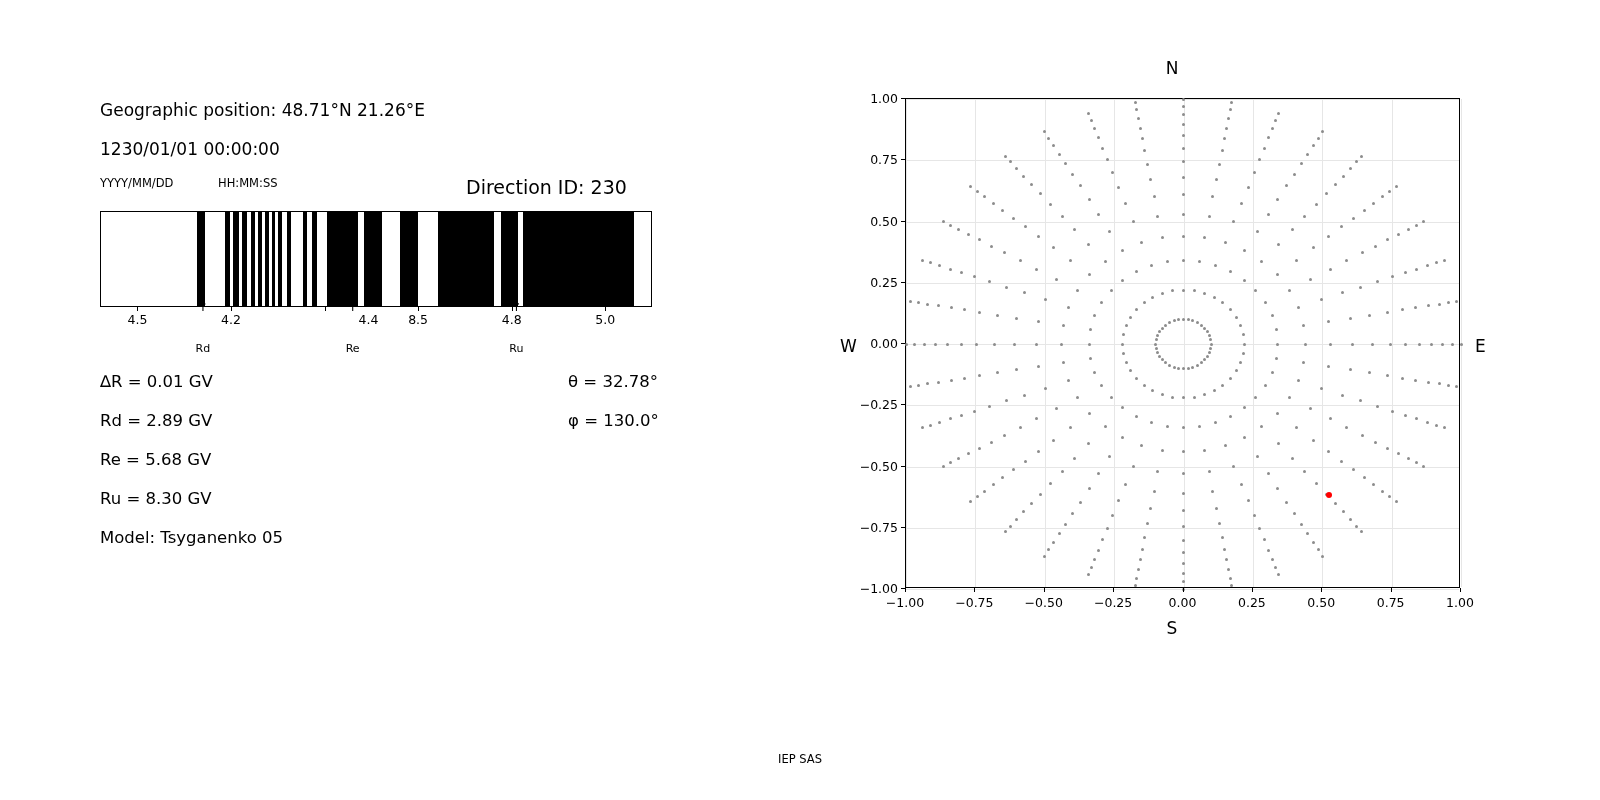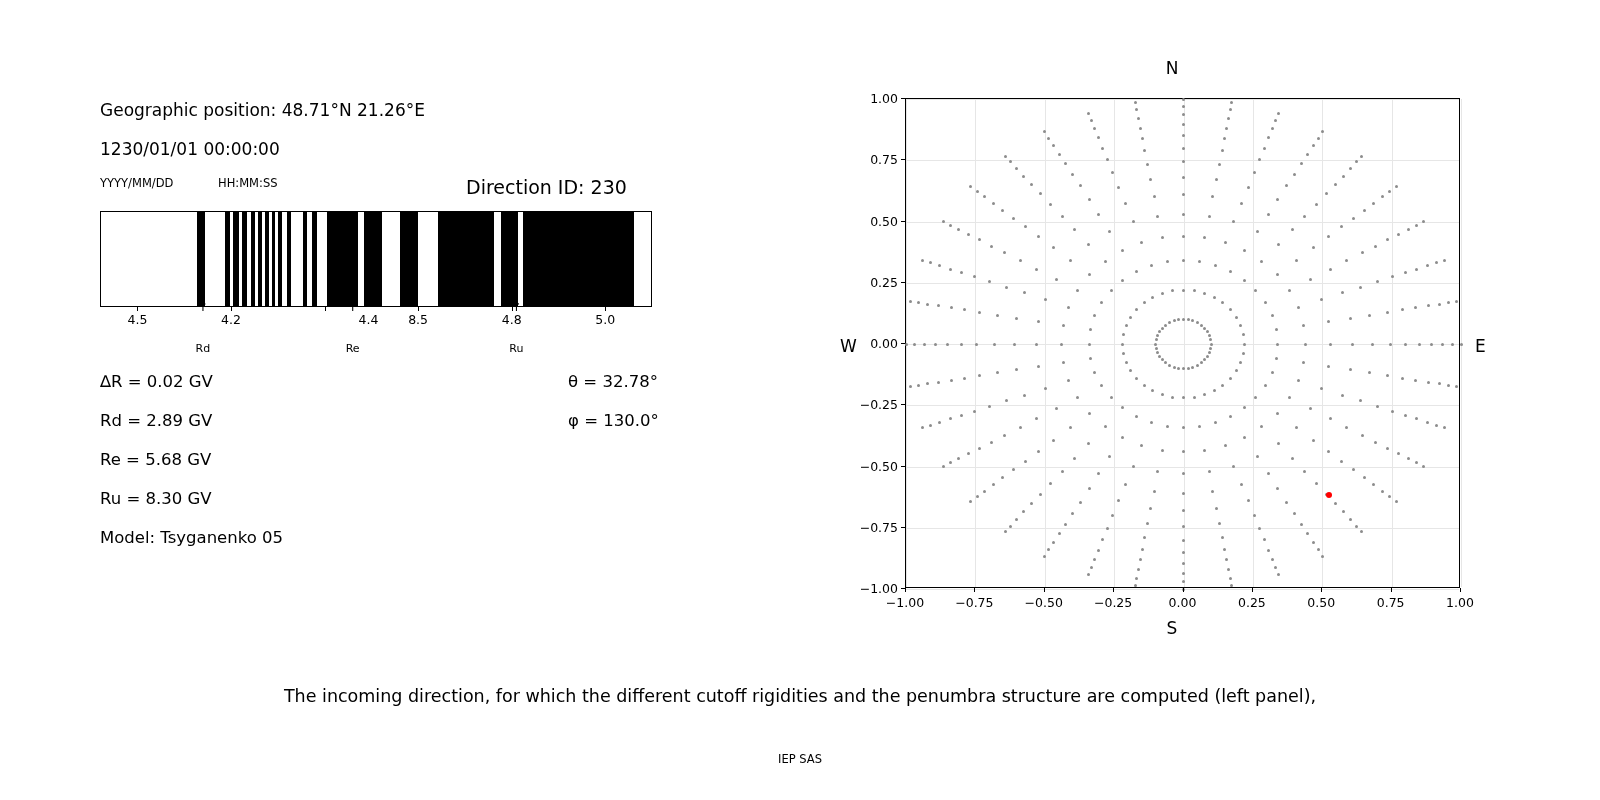--- a/index.html
+++ b/index.html
@@ -108,21 +108,21 @@
       <div class="tickmark" style="left: 224.542px;"></div>
       <div class="ticklabel" style="left: 224.542px; margin-left: 44px;">4.4</div>
       <div class="tickmark" style="left: 318.102px;"></div>
       <div class="ticklabel" style="left: 318.102px;">8.5</div>
       <div class="tickmark" style="left: 411.661px;"></div>
       <div class="ticklabel" style="left: 411.661px;">4.8</div>
       <div class="tickmark" style="left: 505.22px;"></div>
       <div class="ticklabel" style="left: 505.22px;">5.0</div>
     </div>
 
-  <div class="abs stat stat-left" style="top:356px;">∆R = 0.02 GV</div>
+  <div class="abs stat stat-left" style="top:356px;">∆R = 0.01 GV</div>
   <div class="abs stat stat-left" style="top:395px;">Rd = 2.89 GV</div>
   <div class="abs stat stat-left" style="top:434px;">Re = 5.68 GV</div>
   <div class="abs stat stat-left" style="top:473px;">Ru = 8.30 GV</div>
   <div class="abs stat stat-left" style="top:512px;">Model: Tsyganenko 05</div>
 
   <div class="abs stat stat-right" style="top:356px;">θ = 32.78°</div>
   <div class="abs stat stat-right" style="top:395px;">φ = 130.0°</div>
 <div class="abs arrow-marker" style="left: 202.915px; top: 283px;">↑</div>
     <div class="abs arrow-label" style="left: 202.915px; top: 326px;">Rd</div>
     <div class="abs arrow-marker" style="left: 352.61px; top: 283px;">↑</div>
@@ -694,15 +694,14 @@
     <div class="abs ax-tick-y" style="left: 23px; width: 55px; top: 241.75px;">0.25</div>
     <div class="abs ytick-mark" style="left: 81px; top: 180.5px;"></div>
     <div class="abs ax-tick-y" style="left: 23px; width: 55px; top: 180.5px;">0.50</div>
     <div class="abs ytick-mark" style="left: 81px; top: 119.25px;"></div>
     <div class="abs ax-tick-y" style="left: 23px; width: 55px; top: 119.25px;">0.75</div>
     <div class="abs ytick-mark" style="left: 81px; top: 58px;"></div>
     <div class="abs ax-tick-y" style="left: 23px; width: 55px; top: 58px;">1.00</div>
   </div>
 
 <div class="abs" id="caption">
-  <div class="cap-line">The incoming direction, for which the different cutoff rigidities and the penumbra structure are computed (left panel),</div>
 </div>
 <div class="abs" id="credit">IEP SAS</div>
 
 </body></html>

